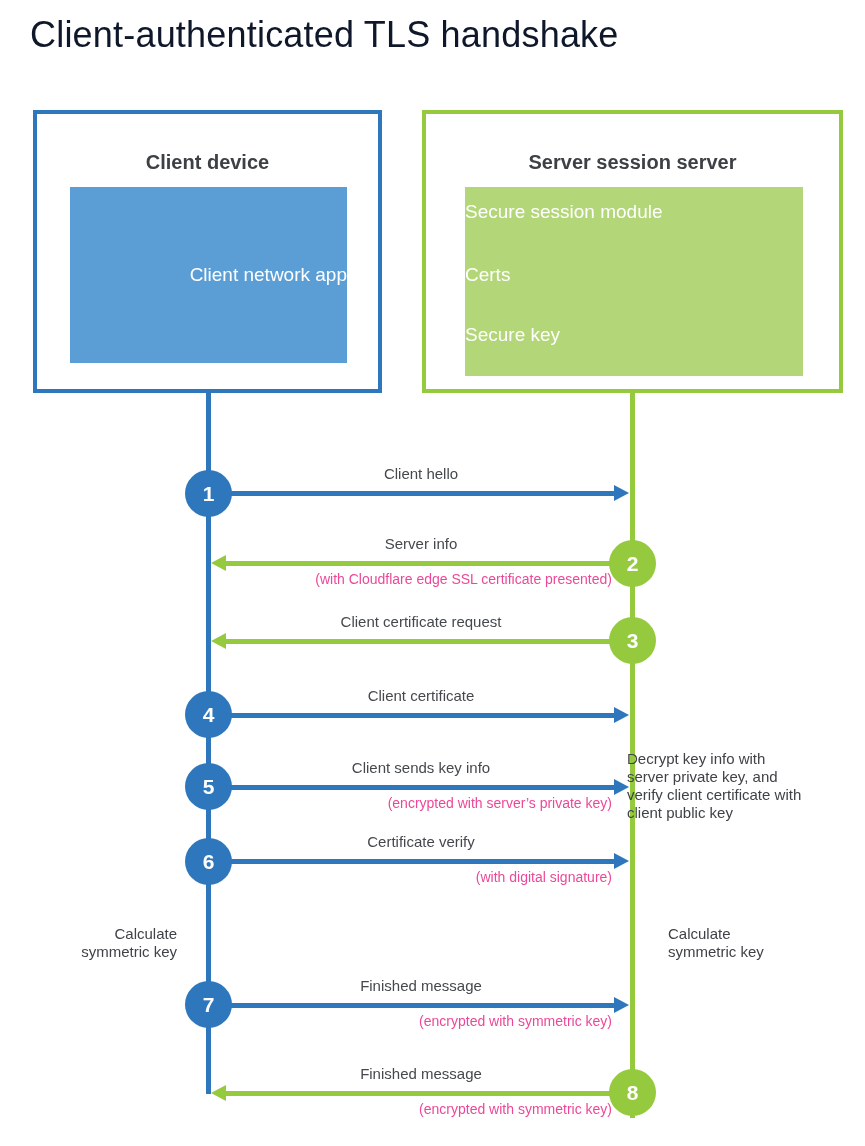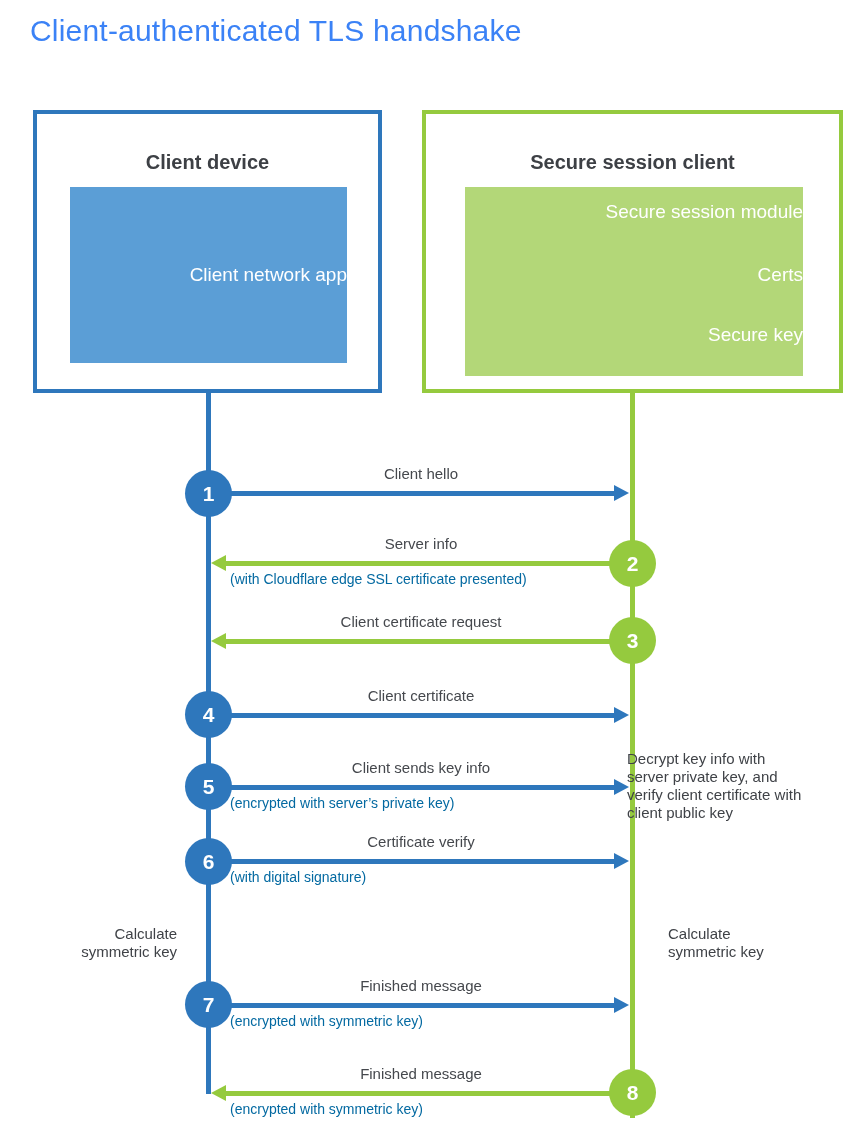--- a/index.html
+++ b/index.html
@@ -5,36 +5,36 @@
   :root{
     --blue:#2e77bc; --blue-fill:#5b9ed6;
     --green:#95ca3e; --green-fill:#b3d778;
   }
   html,body{margin:0;padding:0;background:#fff;}
   .wrap{
     position:relative;width:865px;height:1146px;background:#fff;
     font-family:"Liberation Sans","DejaVu Sans",sans-serif;overflow:hidden;
   }
   .page-title{
-    position:absolute;left:30px;top:14px;font-size:30px;font-weight:300;
-    color:#3b82f6;letter-spacing:.2px;
+    position:absolute;left:30px;top:14px;font-size:36px;font-weight:300;
+    color:#0f172a;letter-spacing:.2px;
   }
   
   .entity{position:absolute;top:110px;height:283px;background:#fff;box-sizing:border-box;}
   .client-box{left:33px;width:349px;border:4px solid var(--blue);}
   .server-box{left:422px;width:421px;border:4px solid var(--green);}
   .entity-title{margin-top:37px;text-align:center;font-size:20px;font-weight:700;color:#3d4045;}
   .client-app{
     position:absolute;left:33px;top:73px;width:277px;height:176px;background:var(--blue-fill);
     display:flex;align-items:center;justify-content:flex-end;text-align:center;color:#fff;font-size:19px;
   }
   .client-app span{max-width:175px;line-height:1.35;display:inline-block;}
   .bar{
     position:absolute;left:39px;width:338px;height:66px;background:var(--green-fill);
-    color:#fff;font-size:19px;text-align:right;line-height:50px;
+    color:#fff;font-size:19px;text-align:left;line-height:50px;
   }
   .bar1{top:73px}.bar2{top:136px}.bar3{top:196px}
   
   .lifeline{position:absolute;width:5px;}
   .lifeline.blue{left:206px;top:393px;height:701px;background:var(--blue);}
   .lifeline.green{left:630px;top:393px;height:725px;background:var(--green);}
   
   .num-circle{
     position:absolute;width:47px;height:47px;border-radius:50%;color:#fff;
     font-size:21px;font-weight:700;display:flex;align-items:center;justify-content:center;
@@ -48,21 +48,21 @@
     content:"";position:absolute;right:-14px;top:-6px;width:0;height:0;
     border-left:15px solid var(--blue);border-top:8.5px solid transparent;border-bottom:8.5px solid transparent;
   }
   .arrow.left{background:var(--green);left:225px;width:385px;}
   .arrow.left::before{
     content:"";position:absolute;left:-14px;top:-6px;width:0;height:0;
     border-right:15px solid var(--green);border-top:8.5px solid transparent;border-bottom:8.5px solid transparent;
   }
   
   .msg-label{position:absolute;left:230px;width:382px;text-align:center;font-size:15px;color:#45484d;}
-  .msg-sub{position:absolute;left:230px;width:382px;text-align:left;font-size:14px;color:#0369a1;}
+  .msg-sub{position:absolute;left:230px;width:382px;text-align:right;font-size:14px;color:#ec4899;}
   
   .a1{top:491px}.a2{top:561px}.a3{top:639px}.a4{top:713px}
   .a5{top:785px}.a6{top:859px}.a7{top:1003px}.a8{top:1091px}
   .t1{top:465px}.t2{top:535px}.t3{top:613px}.t4{top:687px}
   .t5{top:759px}.t6{top:833px}.t7{top:977px}.t8{top:1065px}
   .s2{top:571px}.s5{top:795px}.s6{top:869px}.s7{top:1013px}.s8{top:1101px}
   .p1{top:470px}.p2{top:540px}.p3{top:617px}.p4{top:691px}
   .p5{top:763px}.p6{top:838px}.p7{top:981px}.p8{top:1069px}
   
   .note{position:absolute;font-size:15px;color:#3f4247;line-height:1.2;}
@@ -78,21 +78,21 @@
   <div class="page-title">Client-authenticated TLS handshake</div>
 
   <div class="entity client-box">
     <div class="entity-title">Client device</div>
     <div class="client-app">
       <span>Client network app</span>
     </div>
   </div>
 
   <div class="entity server-box">
-    <div class="entity-title">Secure session client</div>
+    <div class="entity-title">Server session server</div>
     <div class="bar bar1">Secure session module</div>
     <div class="bar bar2">Certs</div>
     <div class="bar bar3">Secure key</div>
   </div>
 
   <div class="lifeline blue"></div>
   <div class="lifeline green"></div>
 
   <div class="msg-label t1">Client hello</div>
   <div class="arrow right a1"></div>

